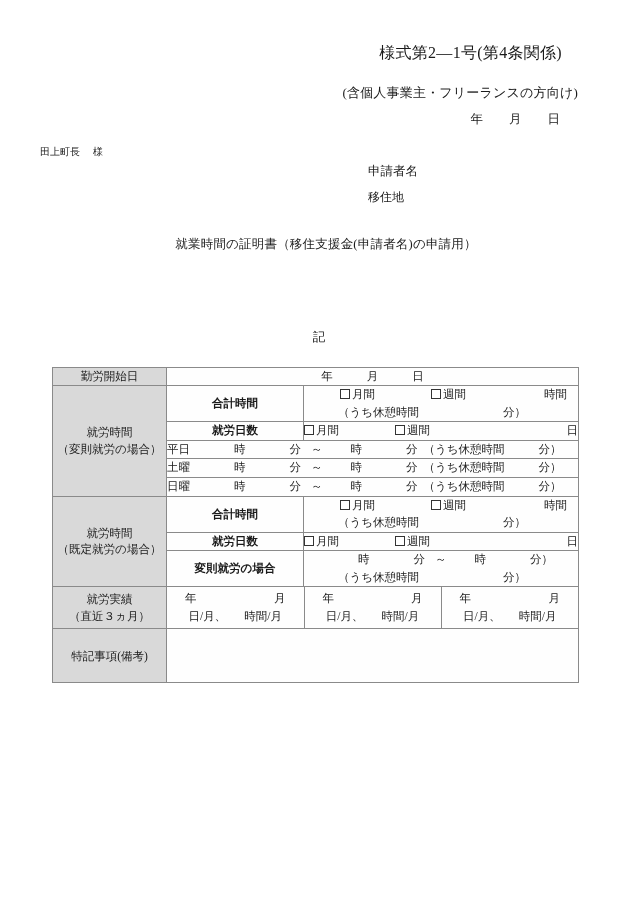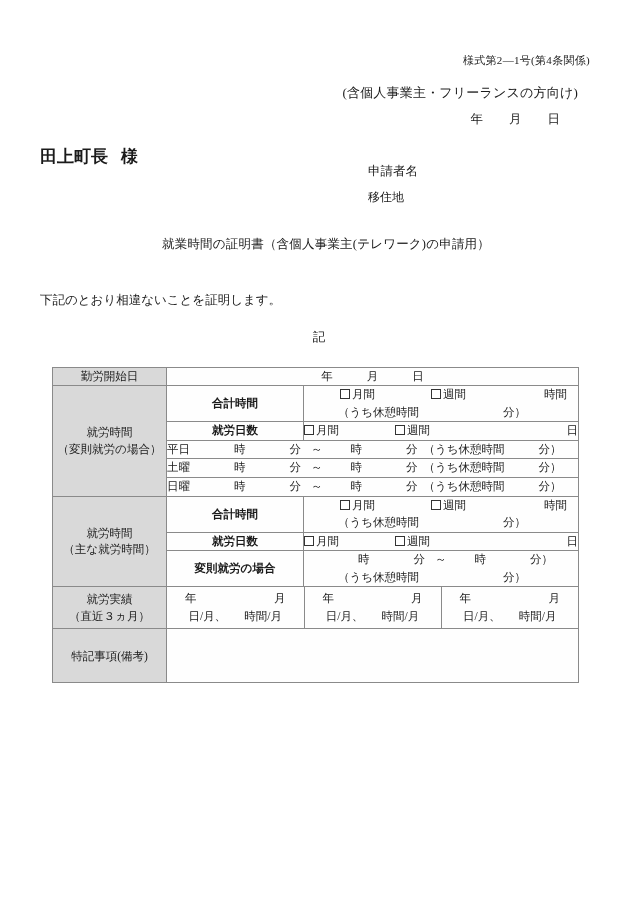--- a/index.html
+++ b/index.html
@@ -21,25 +21,24 @@
     position: relative;
     width: 630px;
     height: 903px;
     background: #fff;
   }
 
   
   .form-no {
     position: absolute;
     top: 43px;
-    right: 40px;
-    font-size: 11px;
+    right: 68px;
+    font-size: 16px;
     letter-spacing: 0.3px;
     white-space: nowrap;
-    margin-top: 10px;
   }
   .audience {
     position: absolute;
     top: 84px;
     right: 52px;
     font-size: 13px;
     letter-spacing: 0.2px;
     white-space: nowrap;
   }
   .date-line {
@@ -48,23 +47,22 @@
     right: 70px;
     font-size: 12.5px;
     white-space: nowrap;
   }
   .date-line .gap { display: inline-block; width: 26px; }
 
   .addressee {
     position: absolute;
     top: 145px;
     left: 40px;
-    font-size: 17px;
-    white-space: nowrap;
-    font-weight: bold;
+    font-size: 10px;
+    white-space: nowrap;
   }
   .addressee .sp { display: inline-block; width: 13px; }
 
   .applicant-name {
     position: absolute;
     top: 163px;
     left: 368px;
     font-size: 12.5px;
     white-space: nowrap;
   }
@@ -198,23 +196,22 @@
   </div>
 
   <div class="addressee">
     <span>田上町長</span><span class="sp"></span><span>様</span>
   </div>
 
   <div class="applicant-name">申請者名</div>
 
   <div class="residence">移住地</div>
 
-  <div class="doc-title">就業時間の証明書（含個人事業主(テレワーク)の申請用）</div>
-
-  <div class="statement">下記のとおり相違ないことを証明します。</div>
+  <div class="doc-title">就業時間の証明書（移住支援金(申請者名)の申請用）</div>
+
 
   <div class="ki-mark">記</div>
 
   <table class="form-table">
     <colgroup>
       <col style="width:114px">
       <col style="width:137px">
       <col style="width:275px">
     </colgroup>
     <tbody>
@@ -269,21 +266,21 @@
 
       <tr>
         <td class="val" colspan="2">
           <span>日曜</span><span class="s44"></span><span>時</span><span class="s44"></span><span>分</span><span class="s10"></span><span>～</span><span class="s28"></span><span>時</span><span class="s44"></span><span>分</span><span class="s6"></span><span>（うち休憩時間</span><span class="s34"></span><span>分）</span>
         </td>
       </tr>
 
       <tr>
         <td class="lbl" rowspan="3">
           <span>就労時間</span><br>
-          <span>（主な就労時間）</span>
+          <span>（既定就労の場合）</span>
         </td>
         <td class="sub">合計時間</td>
         <td class="val two-line">
           <span class="tl-top">
             <span class="chk"></span><span>月間</span><span class="s56"></span><span class="chk"></span><span>週間</span><span class="s56"></span><span class="s22"></span><span>時間</span>
           </span>
           <span class="tl-bot">
             <span class="s34"></span><span>（うち休憩時間</span><span class="s56"></span><span class="s28"></span><span>分）</span>
           </span>
         </td>

